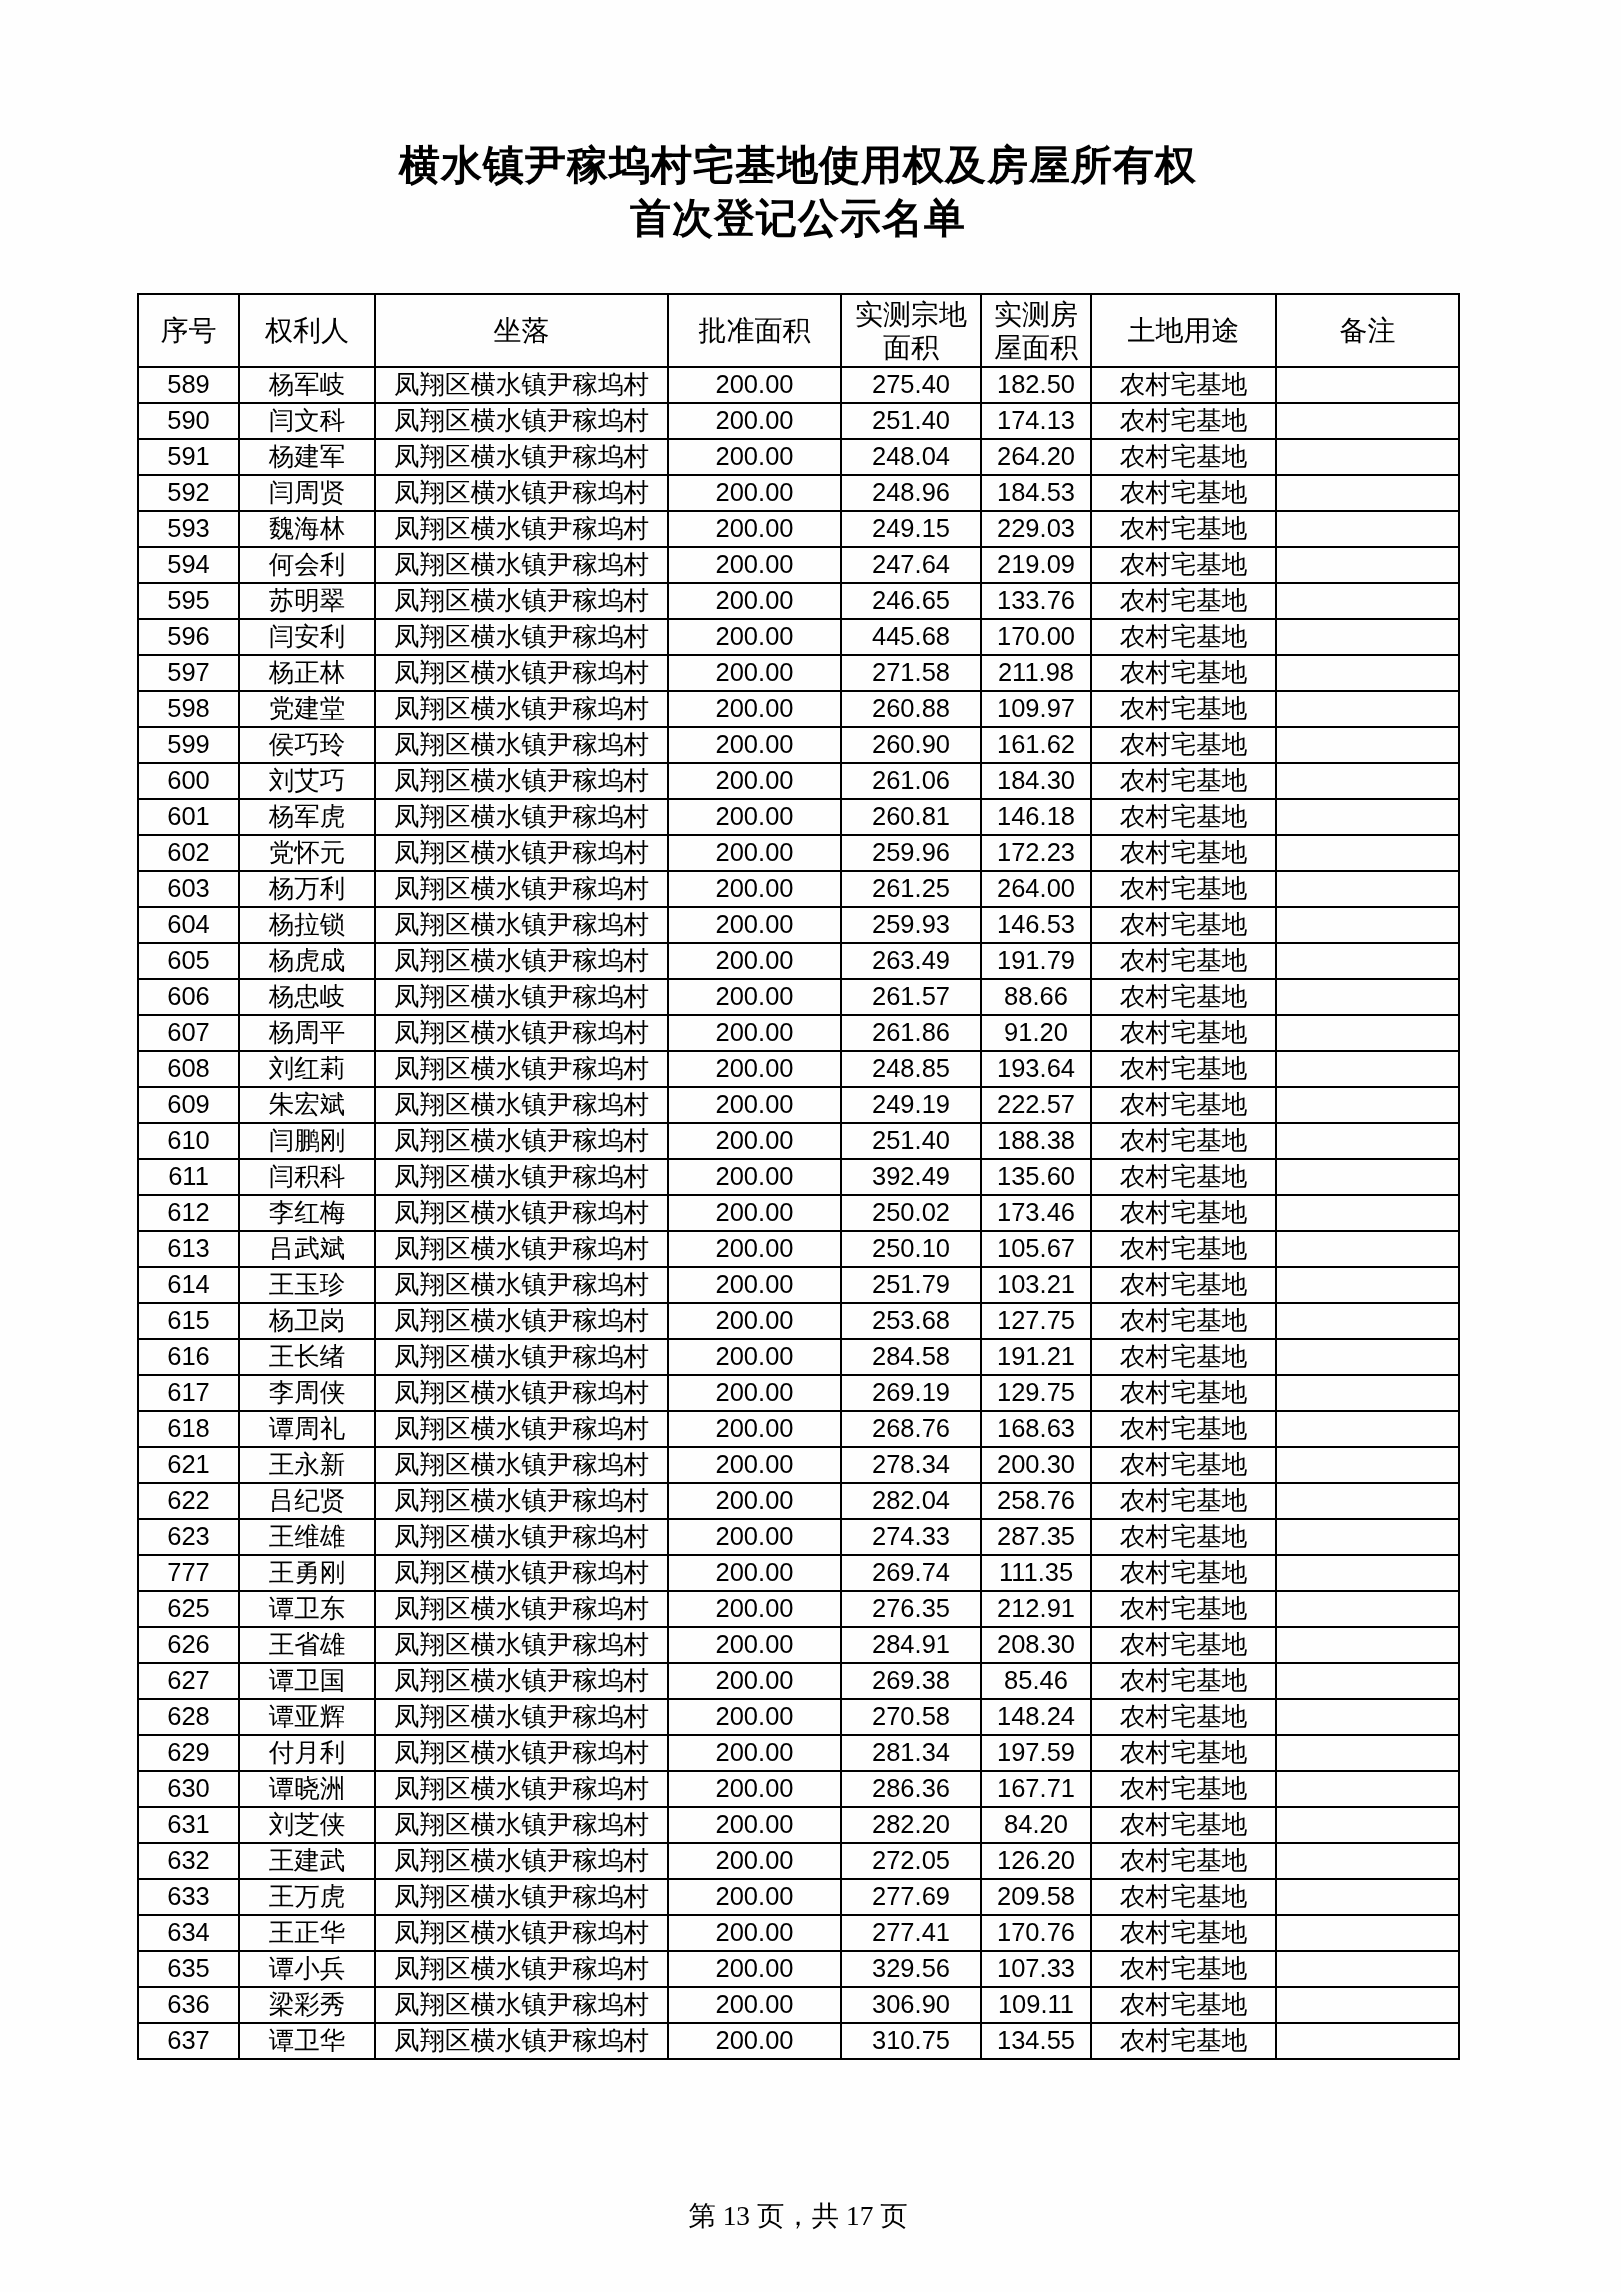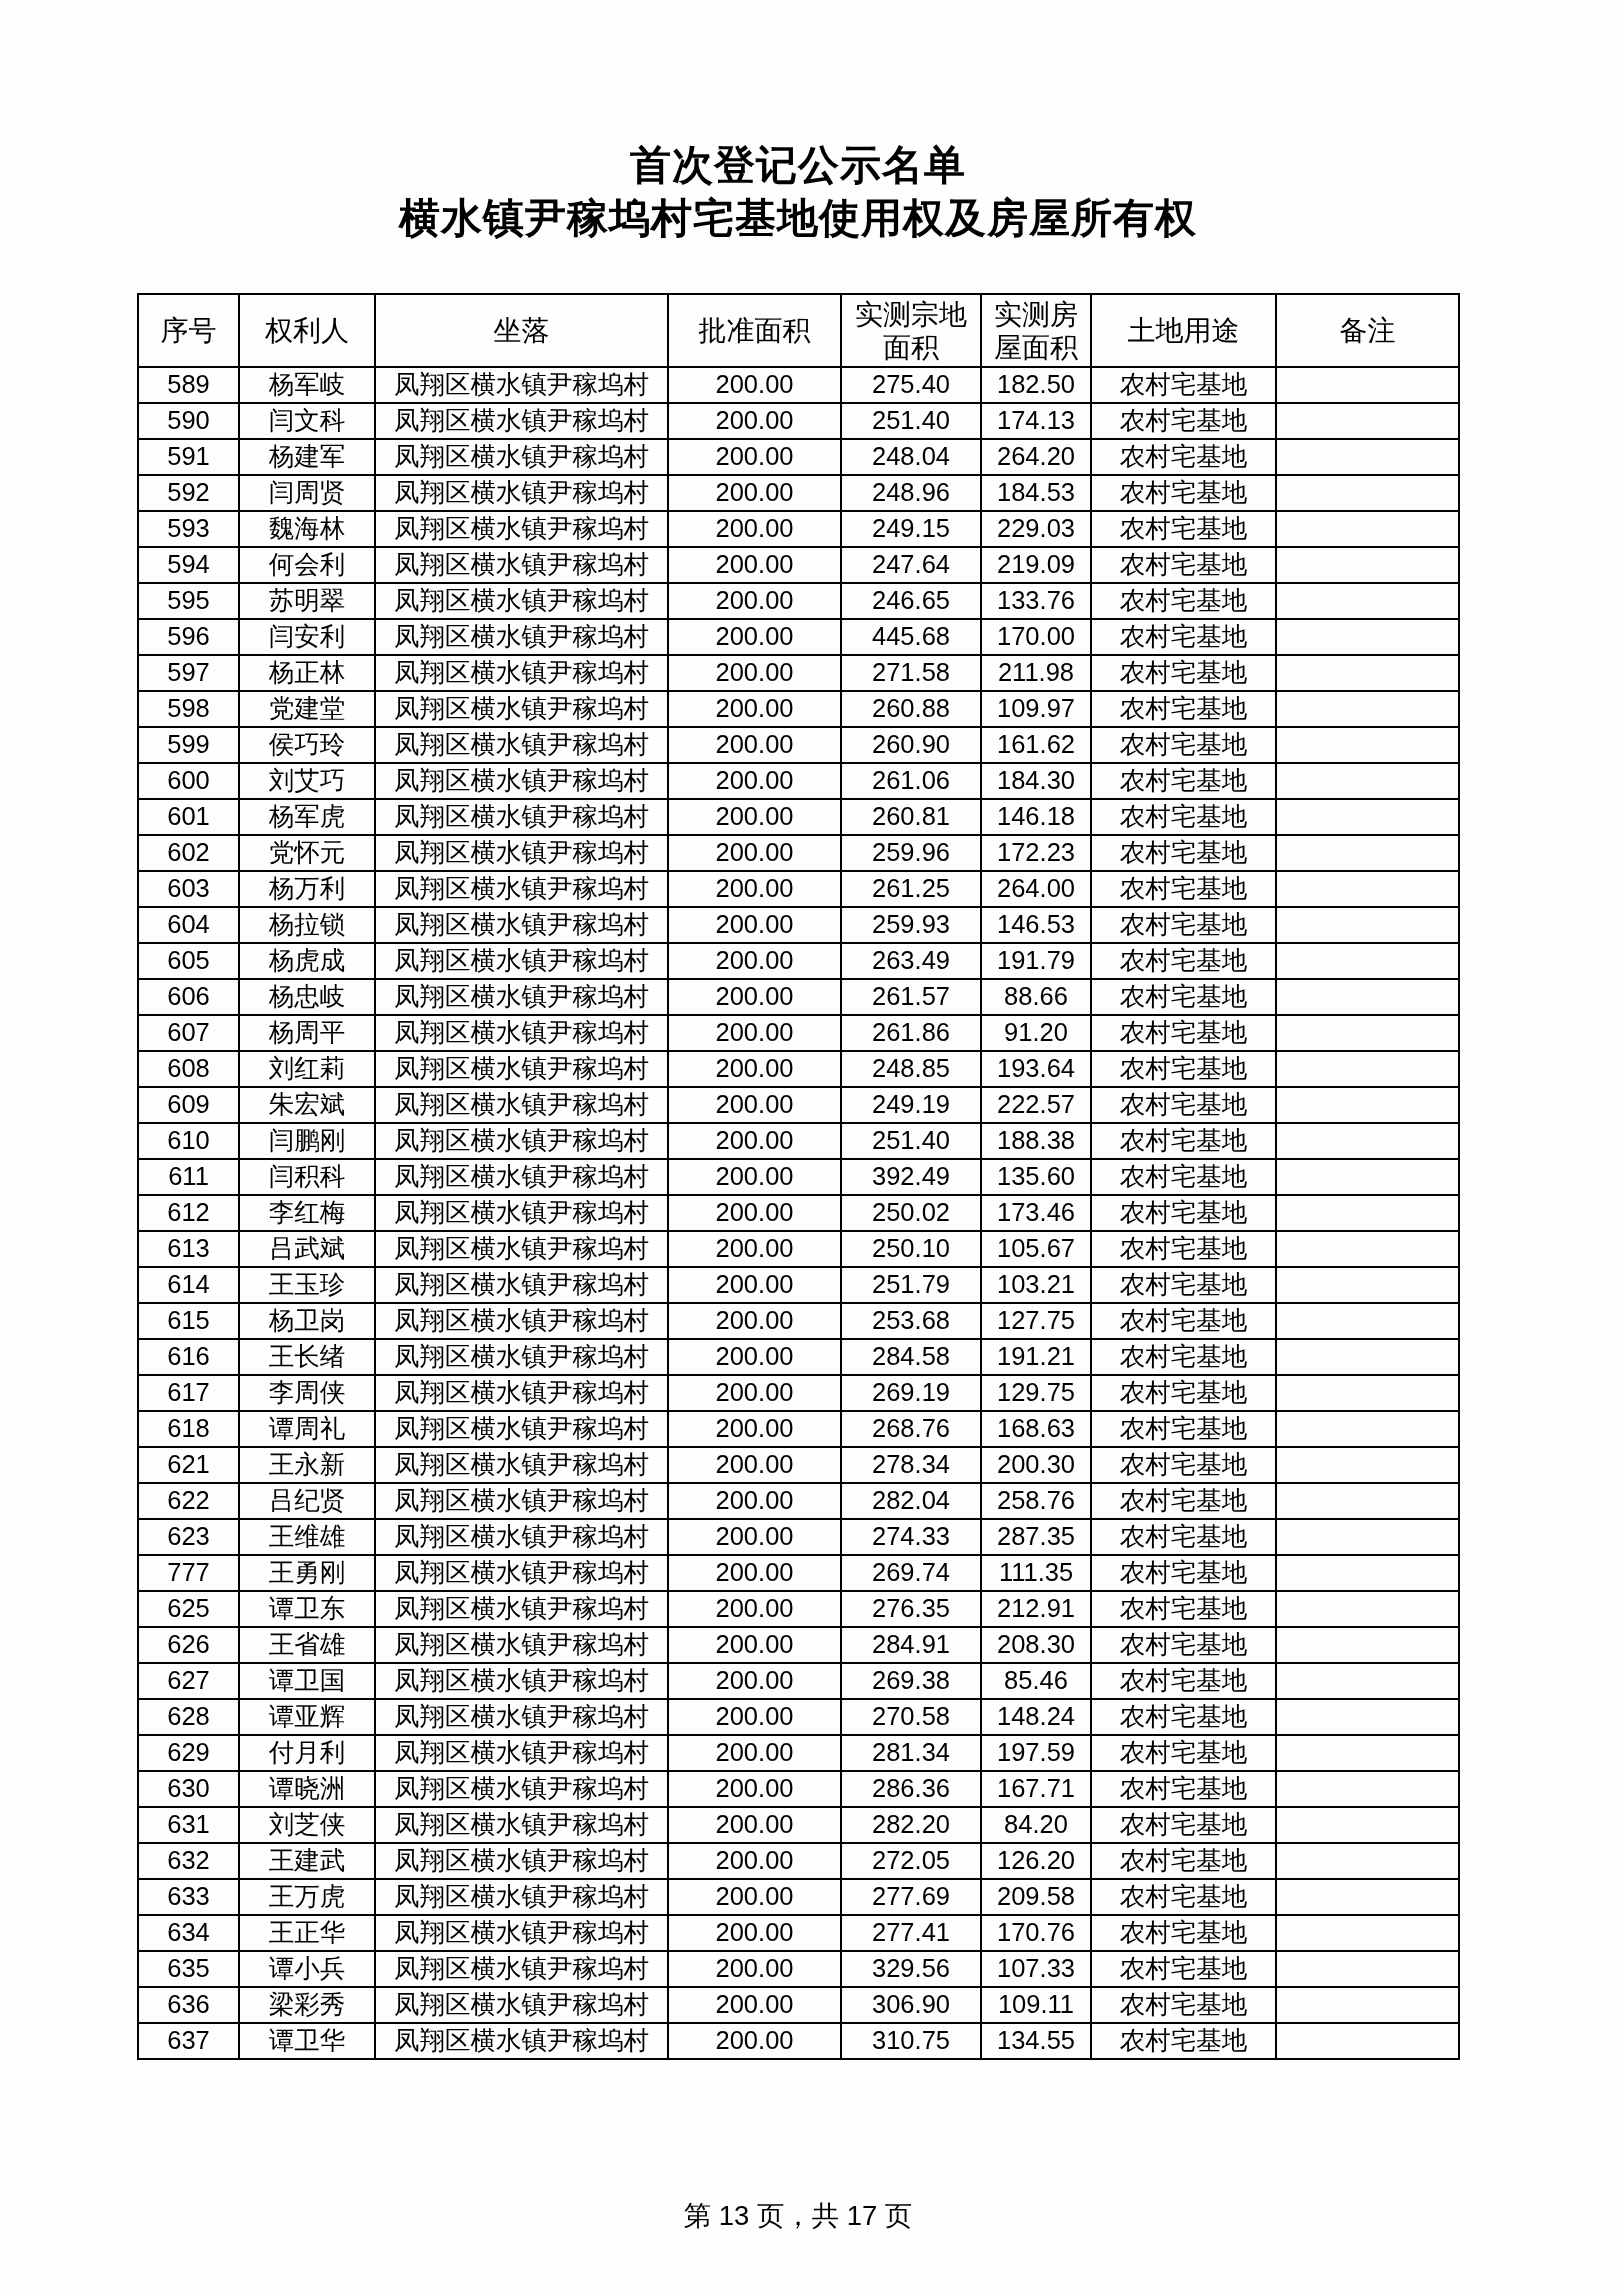--- a/index.html
+++ b/index.html
@@ -53,30 +53,30 @@
   td.num {
     font-family:"Liberation Sans", sans-serif;
     font-size:26.5px;
   }
   td.txt { letter-spacing:0px; }
   .footer {
     position:absolute;
     left:137px; top:2198px; width:1322px;
     text-align:center;
     font-size:27.4px;
-    font-family:Liberation Sans, sans-serif;
+    font-family:Liberation Serif, serif;
   }
 </style>
 </head>
 <body>
 
 <div class="page">
   <div class="title-block">
+    <div>横水镇尹稼坞村宅基地使用权及房屋所有权</div>
     <div>首次登记公示名单</div>
-    <div>横水镇尹稼坞村宅基地使用权及房屋所有权</div>
   </div>
 
   <table class="reg">
     <colgroup>
       <col style="width:101px">
       <col style="width:136px">
       <col style="width:293px">
       <col style="width:173px">
       <col style="width:140px">
       <col style="width:110px">

